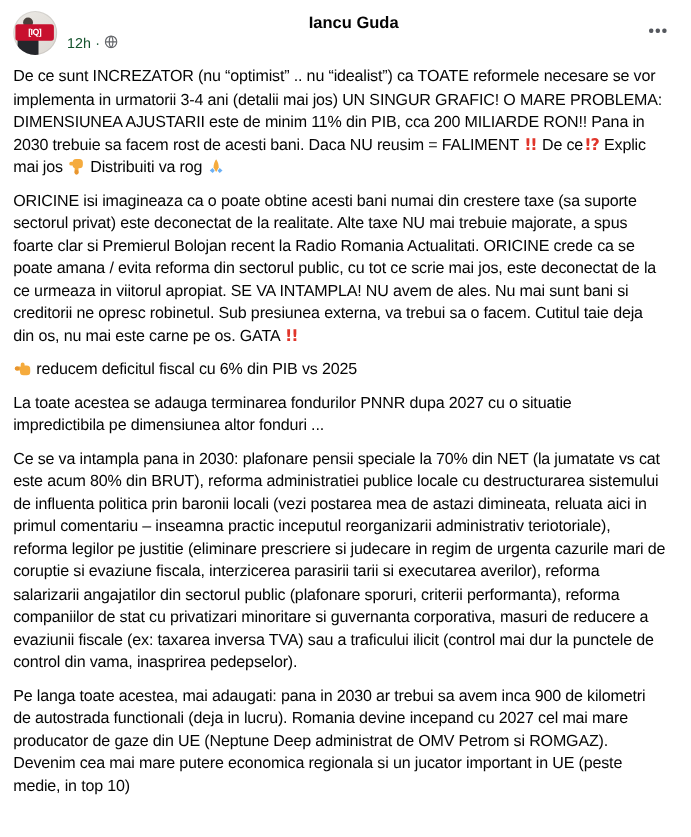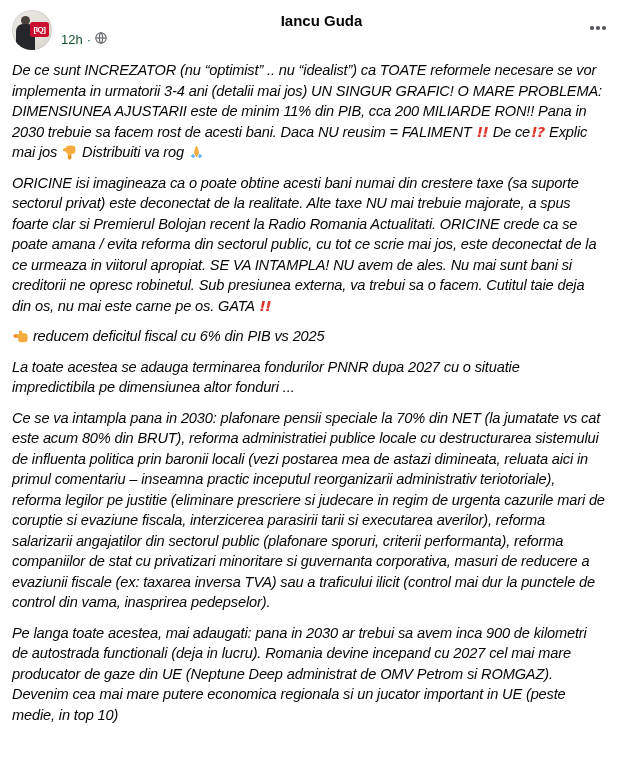--- a/index.html
+++ b/index.html
@@ -21,38 +21,38 @@
   }
   .avatar .person-head {
     position: absolute; left: 9px; top: 6px; width: 9px; height: 9px;
     border-radius: 50%; background: #4a413c;
   }
   .avatar .person-body {
     position: absolute; left: 4px; top: 14px; width: 19px; height: 28px;
     border-radius: 7px 7px 0 0; background: #24262b;
   }
   .avatar .iq-logo {
-    position: absolute; right: 3px; top: 12px; width: 19px; height: 15px;
+    position: absolute; right: 3px; top: 12px; width: 35px; height: 15px;
     background: #c8102e; border-radius: 2.5px; color: #ffffff;
     font-size: 8px; font-weight: bold; line-height: 15px; text-align: center;
     letter-spacing: -0.5px;
   }
   .header-text { margin-left: 9px; flex: 1 1 auto; padding-top: 1px; text-align: center; }
   .author-name { font-size: 15px; font-weight: bold; color: #050505; line-height: 19px; cursor: pointer; }
   .meta-row { font-size: 13px; color: #14532d; line-height: 17px; display: flex; align-items: center; gap: 4px; cursor: pointer; }
   .meta-row .globe { display: inline-block; margin-top: 1px; }
   .options-btn {
     width: 32px; height: 32px; border-radius: 50%; display: flex; gap: 2.5px;
     align-items: center; justify-content: center; cursor: pointer; margin-top: 2px;
   }
   .options-btn .dot { width: 3.5px; height: 3.5px; border-radius: 50%; background: #55585e; }
 
   
   .post-body { padding: 4px 12px 0 12px; font-size: 14.6px; line-height: 20.5px; letter-spacing: -0.15px; }
-  .para { margin: 0 11px 0 0; padding-top: 10px; font-style: italic; }
+  .para { margin: 0 11px 0 0; padding-top: 10px; }
   .para:first-child { padding-top: 0; }
   .para.tight { padding-top: 1px; }
 
   
   .em-g {
     font-family: "DejaVu Sans", sans-serif;
     font-weight: bold;
     padding: 0 1px;
   }
   .em-g.narrow { letter-spacing: -1px; }

